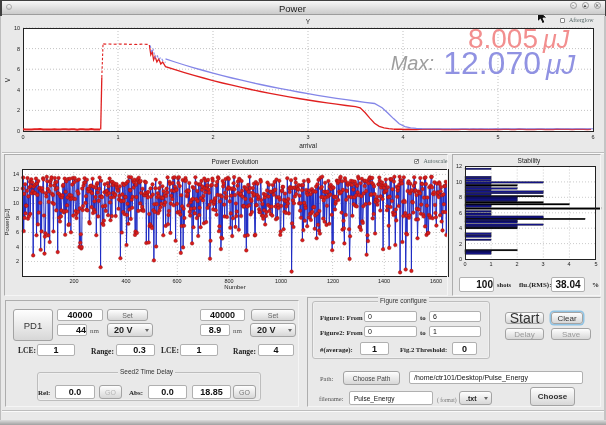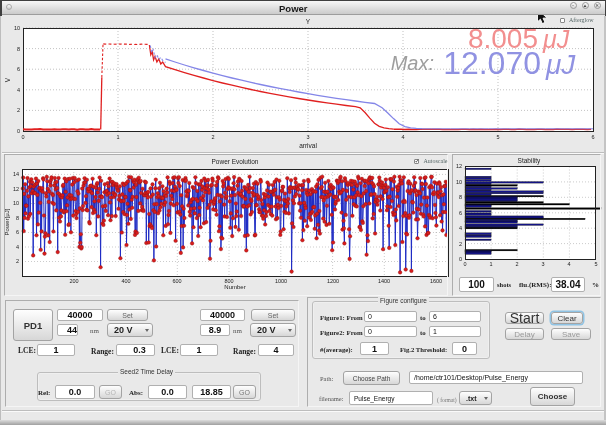--- a/index.html
+++ b/index.html
@@ -1071,21 +1071,21 @@
       <text x="462" y="246" font-size="5.5" fill="#222" text-anchor="end">2</text>
       <text x="462" y="230" font-size="5.5" fill="#222" text-anchor="end">4</text>
       <text x="462" y="215" font-size="5.5" fill="#222" text-anchor="end">6</text>
       <text x="462" y="199" font-size="5.5" fill="#222" text-anchor="end">8</text>
       <text x="462" y="184" font-size="5.5" fill="#222" text-anchor="end">10</text>
       <text x="462" y="168" font-size="5.5" fill="#222" text-anchor="end">12</text>
       <text x="529" y="163" font-size="6.5" fill="#222" text-anchor="middle">Stability</text>
       <polygon points="537.5,9.5 537.5,21.8 540.4,19.2 542.3,23.6 545.0,22.4 543.0,18.2 547.2,17.9" fill="#111" stroke="#fff" stroke-width="0.9"></polygon>
     </svg>
     <div id="titlebar"></div>
-    <div style="position:absolute;left:279px;top:3px;font-size:9.5px;font-weight:bold;color:#1a1a1a;">Power</div>
+    <div style="position:absolute;left:279px;top:3px;font-size:9.5px;font-weight:normal;color:#1a1a1a;">Power</div>
     <div class="wborder" style="left:0;top:0;width:1.5px;height:16px;"></div>
     <div class="wborder" style="left:604.5px;top:0;width:1.5px;height:16px;"></div>
     <div class="wborder" style="left:0;top:0;width:606px;height:1px;"></div>
     <div style="position:absolute;left:0;top:16px;width:1px;height:409px;background:#bdbdbd;"></div>
     <div style="position:absolute;left:604px;top:16px;width:2px;height:409px;background:#c4c4c4;"></div>
     <div style="position:absolute;left:0;top:420px;width:606px;height:5px;background:linear-gradient(#dcdcdc,#a0a0a0);"></div>
     <div style="position:absolute;left:6px;top:4px;width:6px;height:6px;border-radius:50%;background:linear-gradient(#fefefe,#cacaca);border:1px solid #aaa;"></div>
     <div class="winbtn" style="left:569.5px;">−</div>
     <div class="winbtn" style="left:581.6px;">▲</div>
     <div class="winbtn" style="left:593.7px;">✕</div>
@@ -1094,29 +1094,29 @@
     <div class="panel" style="left:4px;top:154px;width:444px;height:142px;"></div>
     <div class="panel" style="left:452px;top:154px;width:149px;height:142px;"></div>
     <div class="panel" style="left:5px;top:300px;width:294px;height:107px;"></div>
     <div class="panel" style="left:307px;top:297px;width:294px;height:110px;"></div>
     <div class="cb" style="left:559.5px;top:17.8px;width:5.5px;height:5.5px;border-radius:1px;"></div>
     <div class="lbl" style="left:569px;top:17px;font-size:6px;color:#566;font-weight:normal;">Afterglow</div>
     <div class="cb" style="left:413.5px;top:158.5px;width:5.5px;height:5.5px;border-radius:1px;">
       <span style="position:absolute;left:0px;top:-2.5px;font-size:6.5px;color:#333;">✓</span>
     </div>
     <div class="lbl" style="left:423.5px;top:158px;font-size:6px;color:#566;font-weight:normal;">Autoscale</div>
-    <div class="fld" style="left:459px;top:277px;width:35px;height:15px;line-height:14px;font-size:10px;text-align:center;font-weight:bold;">100</div>
+    <div class="fld" style="left:459px;top:277px;width:35px;height:15px;line-height:14px;font-size:10px;text-align:right;font-weight:bold;">100</div>
     <div class="lbl" style="left:497px;top:281px;font-size:6.5px;color:#222;font-weight:bold;">shots</div>
     <div class="lbl" style="left:519px;top:281px;font-size:7px;color:#222;font-weight:bold;">flu.(RMS):</div>
     <div class="fld" style="left:551px;top:277px;width:34px;height:15px;line-height:14px;font-size:10px;text-align:center;font-weight:bold;">38.04</div>
     <div class="lbl" style="left:592px;top:281px;font-size:7px;color:#222;font-weight:bold;">%</div>
-    <div class="btn" style="left:13px;top:309px;width:40px;height:32px;line-height:31px;font-size:9.5px;color:#333;font-weight:bold;">PD1</div>
+    <div class="btn" style="left:13px;top:309px;width:40px;height:32px;line-height:31px;font-size:9.5px;color:#333;font-weight:normal;">PD1</div>
     <div class="fld" style="left:57px;top:309px;width:46px;height:12px;line-height:11px;font-size:9px;text-align:center;font-weight:bold;">40000</div>
     <div class="btn" style="left:107px;top:309px;width:41px;height:12px;line-height:11px;font-size:7px;color:#666;">Set</div>
-    <div class="fld" style="left:57px;top:324px;width:21px;height:12px;line-height:11px;font-size:9px;text-align:right;font-weight:bold;">44</div>
+    <div class="fld" style="left:57px;top:324px;width:30px;height:12px;line-height:11px;font-size:9px;text-align:right;font-weight:bold;">44</div>
     <div class="lbl" style="left:90px;top:327px;font-size:7px;color:#555;font-weight:normal;">nm</div>
     <div class="btn" style="left:107px;top:323px;width:46px;height:14px;line-height:13px;font-size:9px;font-weight:bold;color:#222;text-align:left;padding-left:6px;">20 V<span style="position:absolute;right:3px;top:5px;width:0;height:0;border-left:2.5px solid transparent;border-right:2.5px solid transparent;border-top:3.5px solid #666;"></span></div>
     <div class="lbl" style="left:18px;top:346px;font-size:7.5px;color:#222;font-weight:bold;">LCE:</div>
     <div class="fld" style="left:37px;top:344px;width:38px;height:12px;line-height:11px;font-size:9px;text-align:center;font-weight:bold;">1</div>
     <div class="lbl" style="left:91px;top:346.5px;font-size:7.5px;color:#222;font-weight:bold;">Range:</div>
     <div class="fld" style="left:116px;top:344px;width:39px;height:12px;line-height:11px;font-size:9px;text-align:center;font-weight:bold;padding-left:8px;">0.3</div>
     <div class="fld" style="left:200px;top:309px;width:45px;height:12px;line-height:11px;font-size:9px;text-align:center;font-weight:bold;">40000</div>
     <div class="btn" style="left:251px;top:309px;width:44px;height:12px;line-height:11px;font-size:7px;color:#666;">Set</div>
     <div class="fld" style="left:200px;top:324px;width:30px;height:12px;line-height:11px;font-size:9px;text-align:center;font-weight:bold;">8.9</div>
     <div class="lbl" style="left:233px;top:327px;font-size:7px;color:#555;font-weight:normal;">nm</div>

